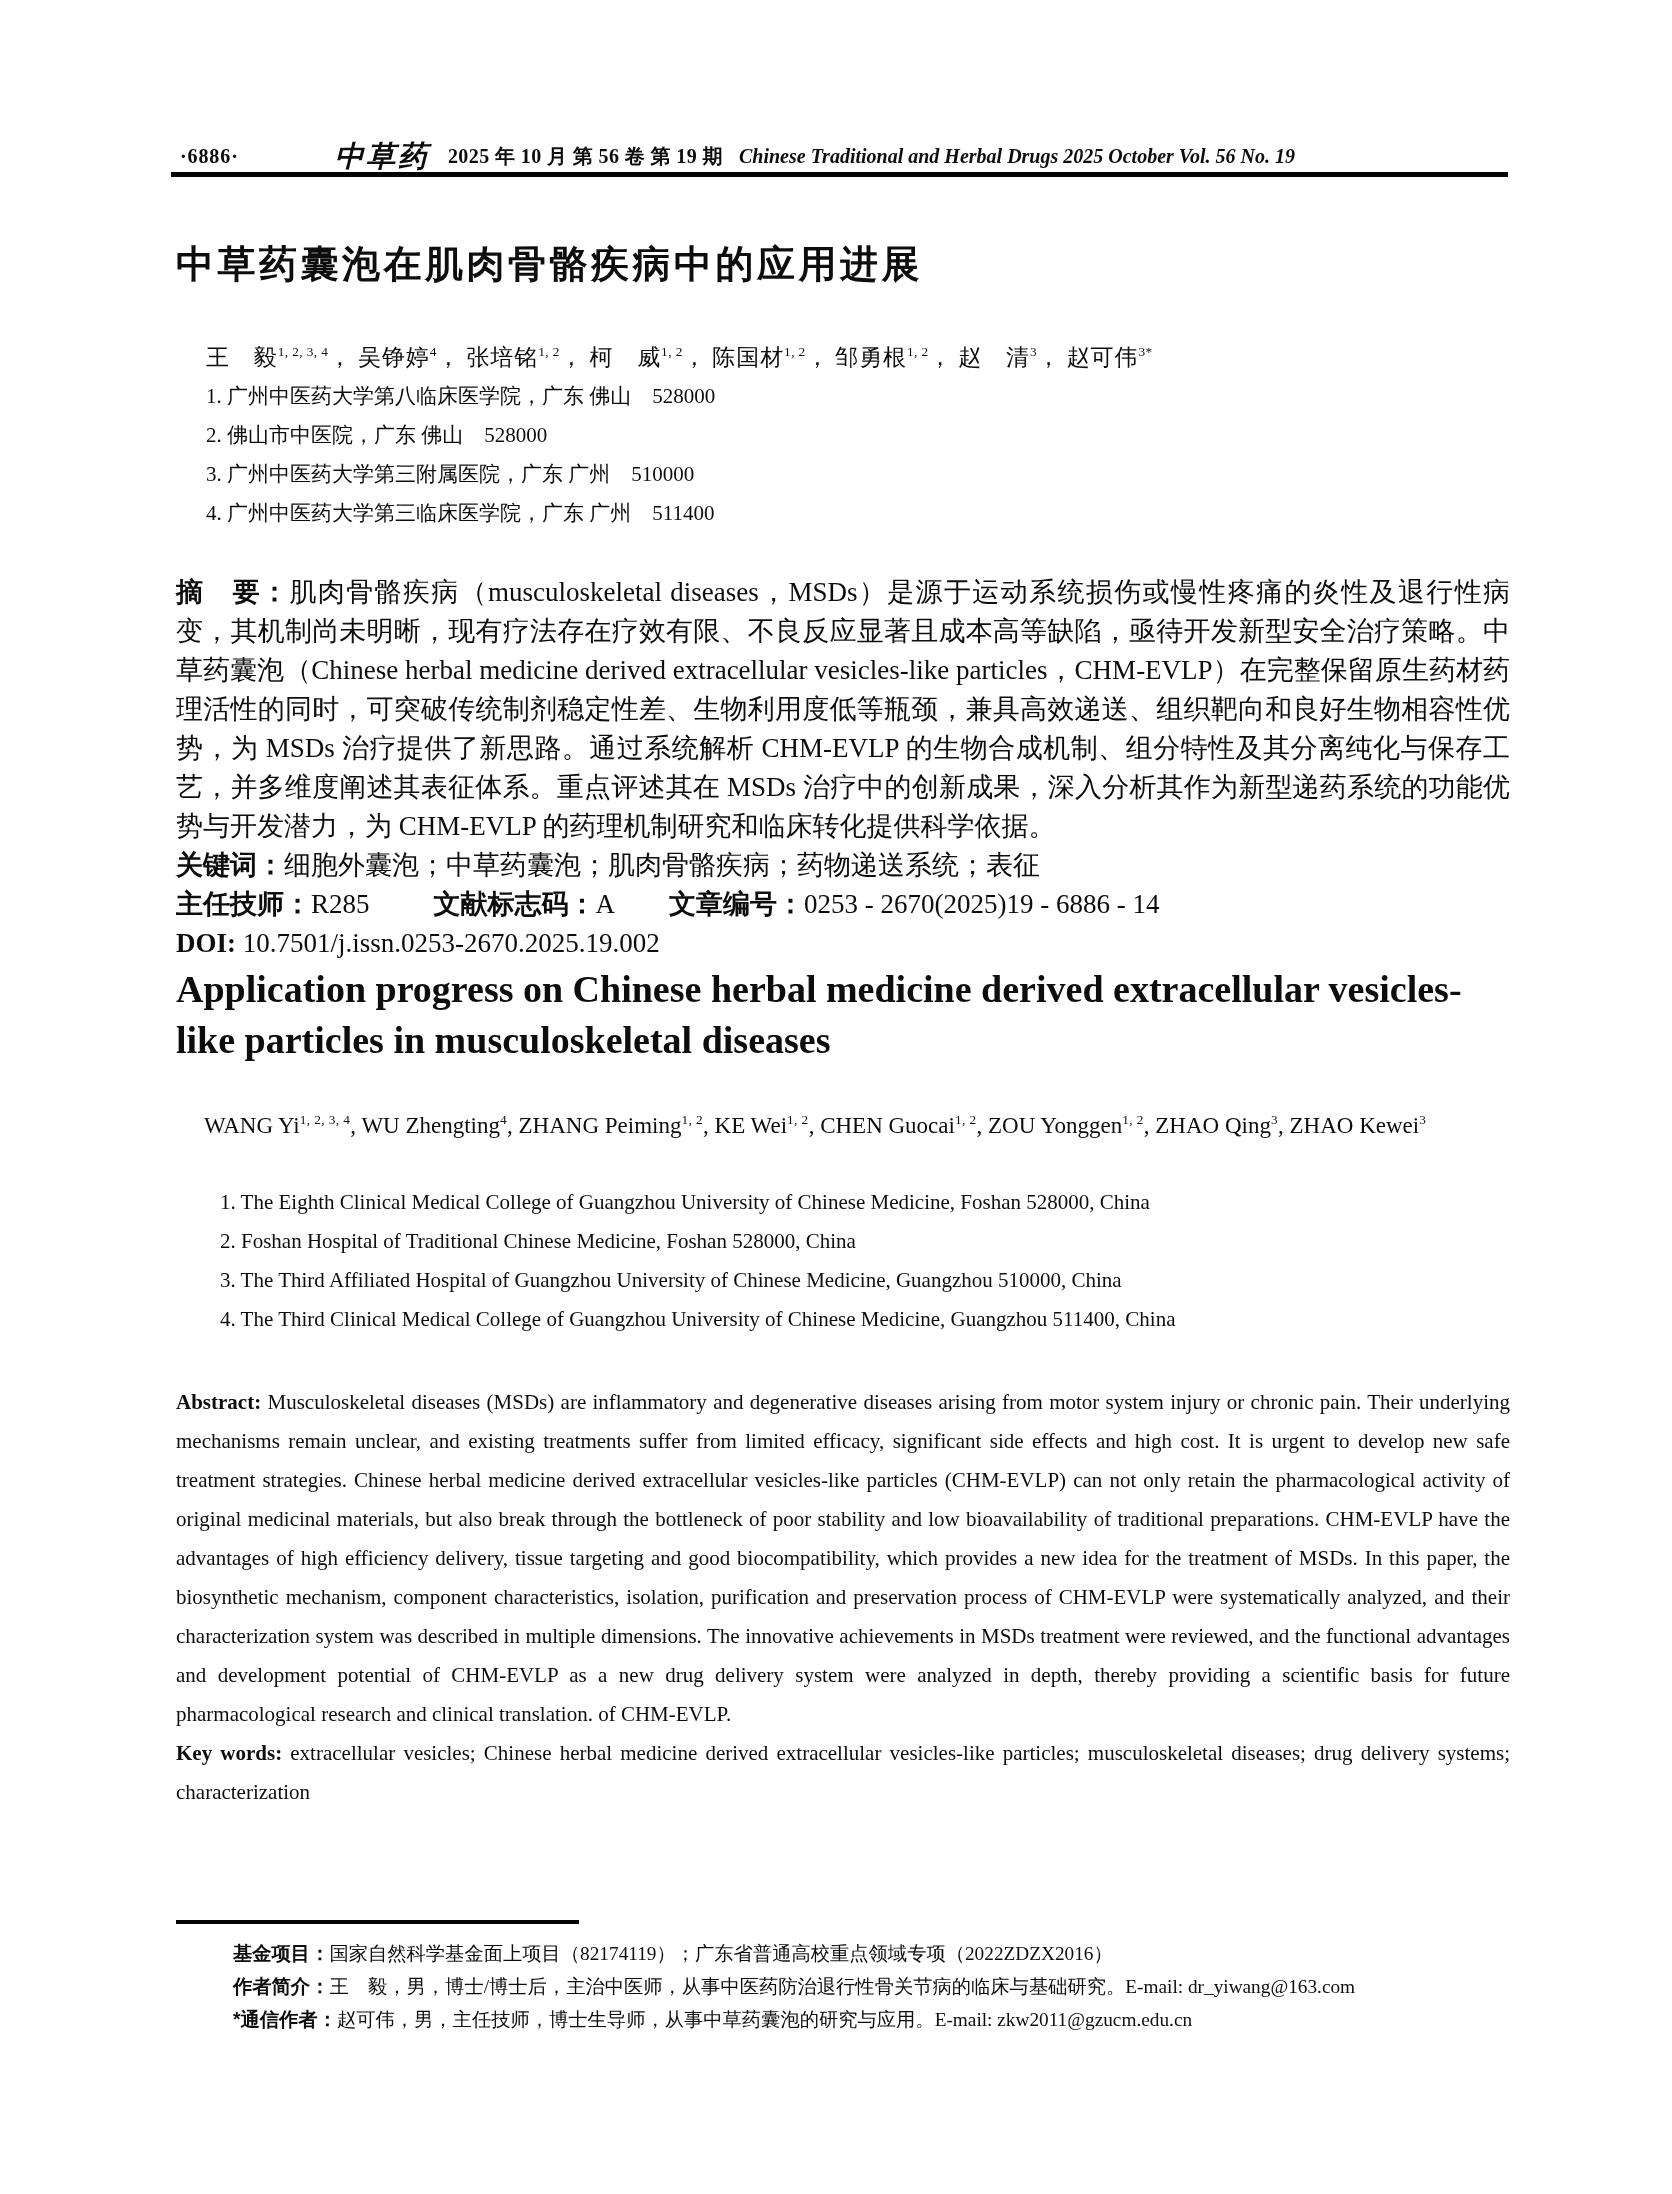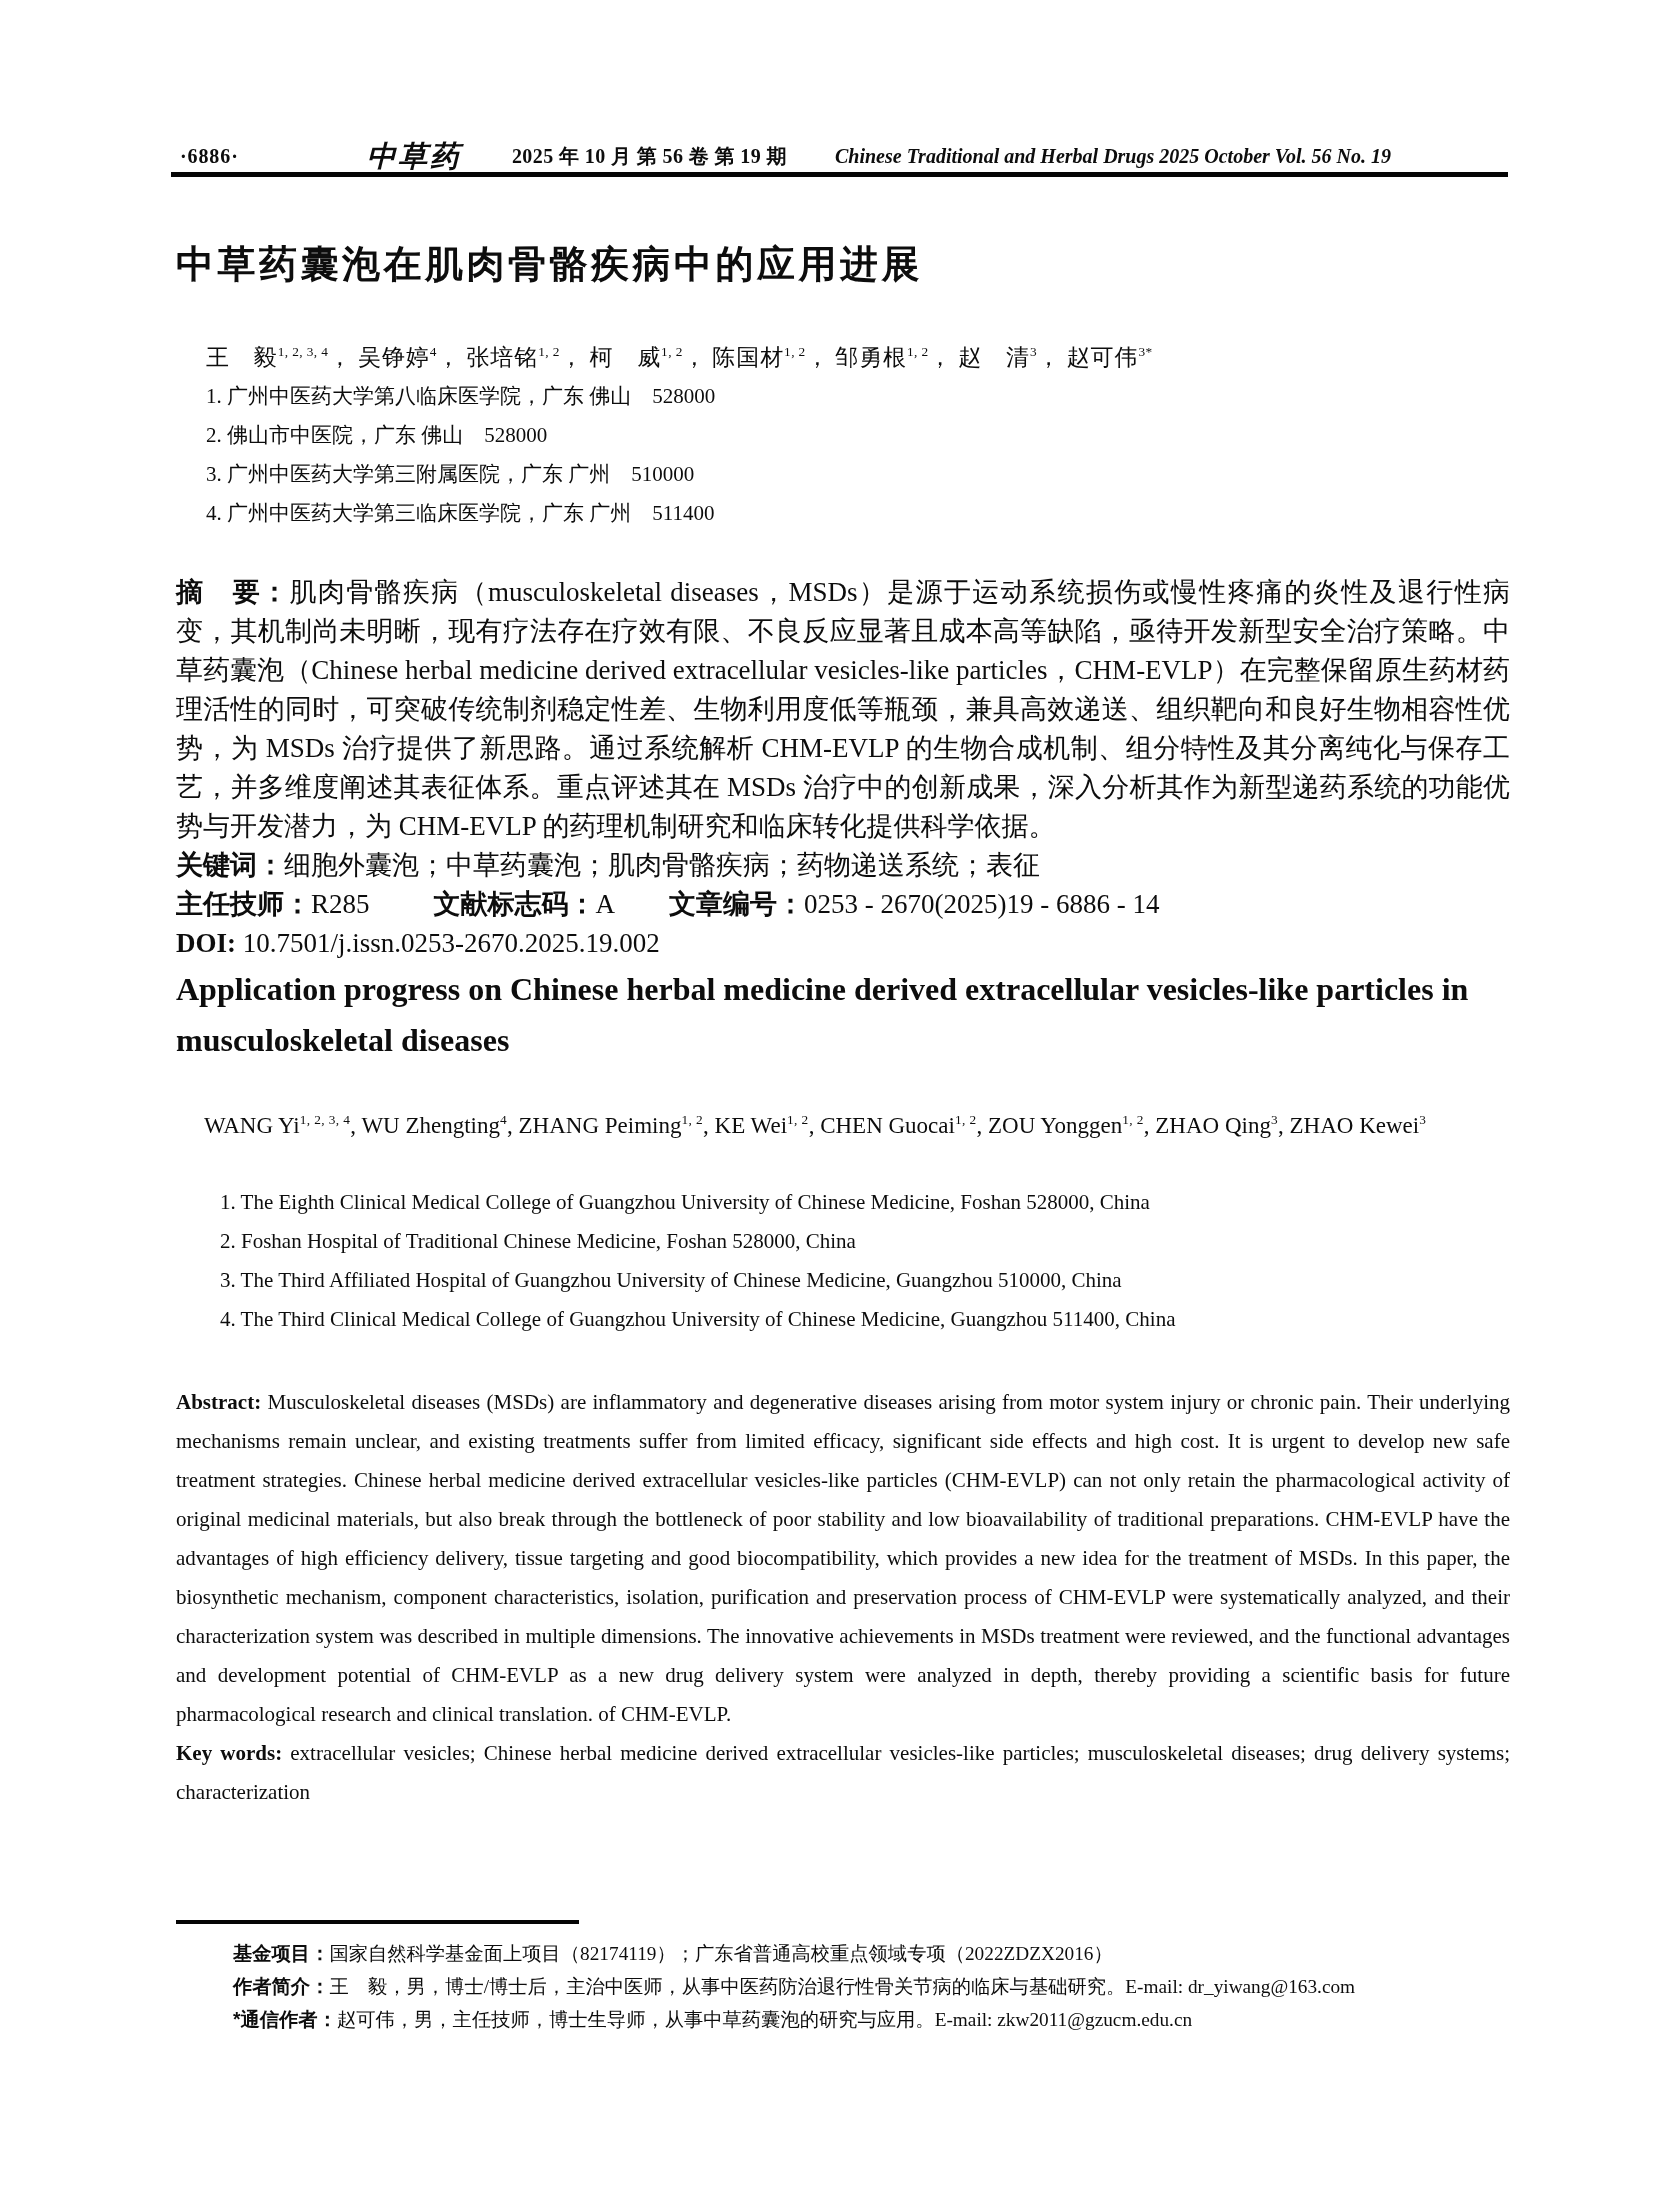--- a/index.html
+++ b/index.html
@@ -13,21 +13,21 @@
   }
   .abs{position:absolute;}
   .sans{font-family:"Liberation Sans","DejaVu Sans",sans-serif;}
   p{margin:0;padding:0;}
   sup{font-size:0.58em;line-height:0;vertical-align:super;letter-spacing:0.4px;}
 
   
   .hdr{
     left:180px;top:143px;width:1343px;
     display:flex;align-items:flex-start;white-space:nowrap;
-    font-size:20px;line-height:26px;gap:32px;
+    font-size:20px;line-height:26px;
   }
   .hdr .pn{font-weight:bold;letter-spacing:0.9px;}
   .hdr .logo{font-weight:bold;font-style:italic;font-size:29px;margin-left:96px;letter-spacing:2.6px;}
   .hdr .cn{font-weight:bold;margin-left:18.4px;letter-spacing:0.4px;}
   .hdr .en{font-weight:bold;font-style:italic;margin-left:16px;}
   .hdr-rule{left:171px;top:172px;width:1337px;height:4.8px;background:#050505;}
 
   
   .title-cn{
     left:176px;top:240px;width:1360px;
@@ -47,21 +47,21 @@
     font-size:27px;line-height:39px;
   }
   .cn-meta .just{text-align:justify;}
   .lb{font-family:"Liberation Sans","DejaVu Sans",sans-serif;font-weight:bold;}
   .meta-gap1{display:inline-block;width:64px;}
   .meta-gap2{display:inline-block;width:54px;}
 
   
   .title-en{
     left:176px;top:964px;width:1343px;
-    font-size:32px;line-height:51px;font-weight:bold;
+    font-size:38px;line-height:51px;font-weight:bold;
   }
   .authors-en{
     left:204px;top:1106px;width:1310px;
     font-size:23px;line-height:39px;
   }
   .affils-en{
     left:220px;top:1183px;width:1310px;
     font-size:21px;line-height:39px;
   }
   .en-meta{

